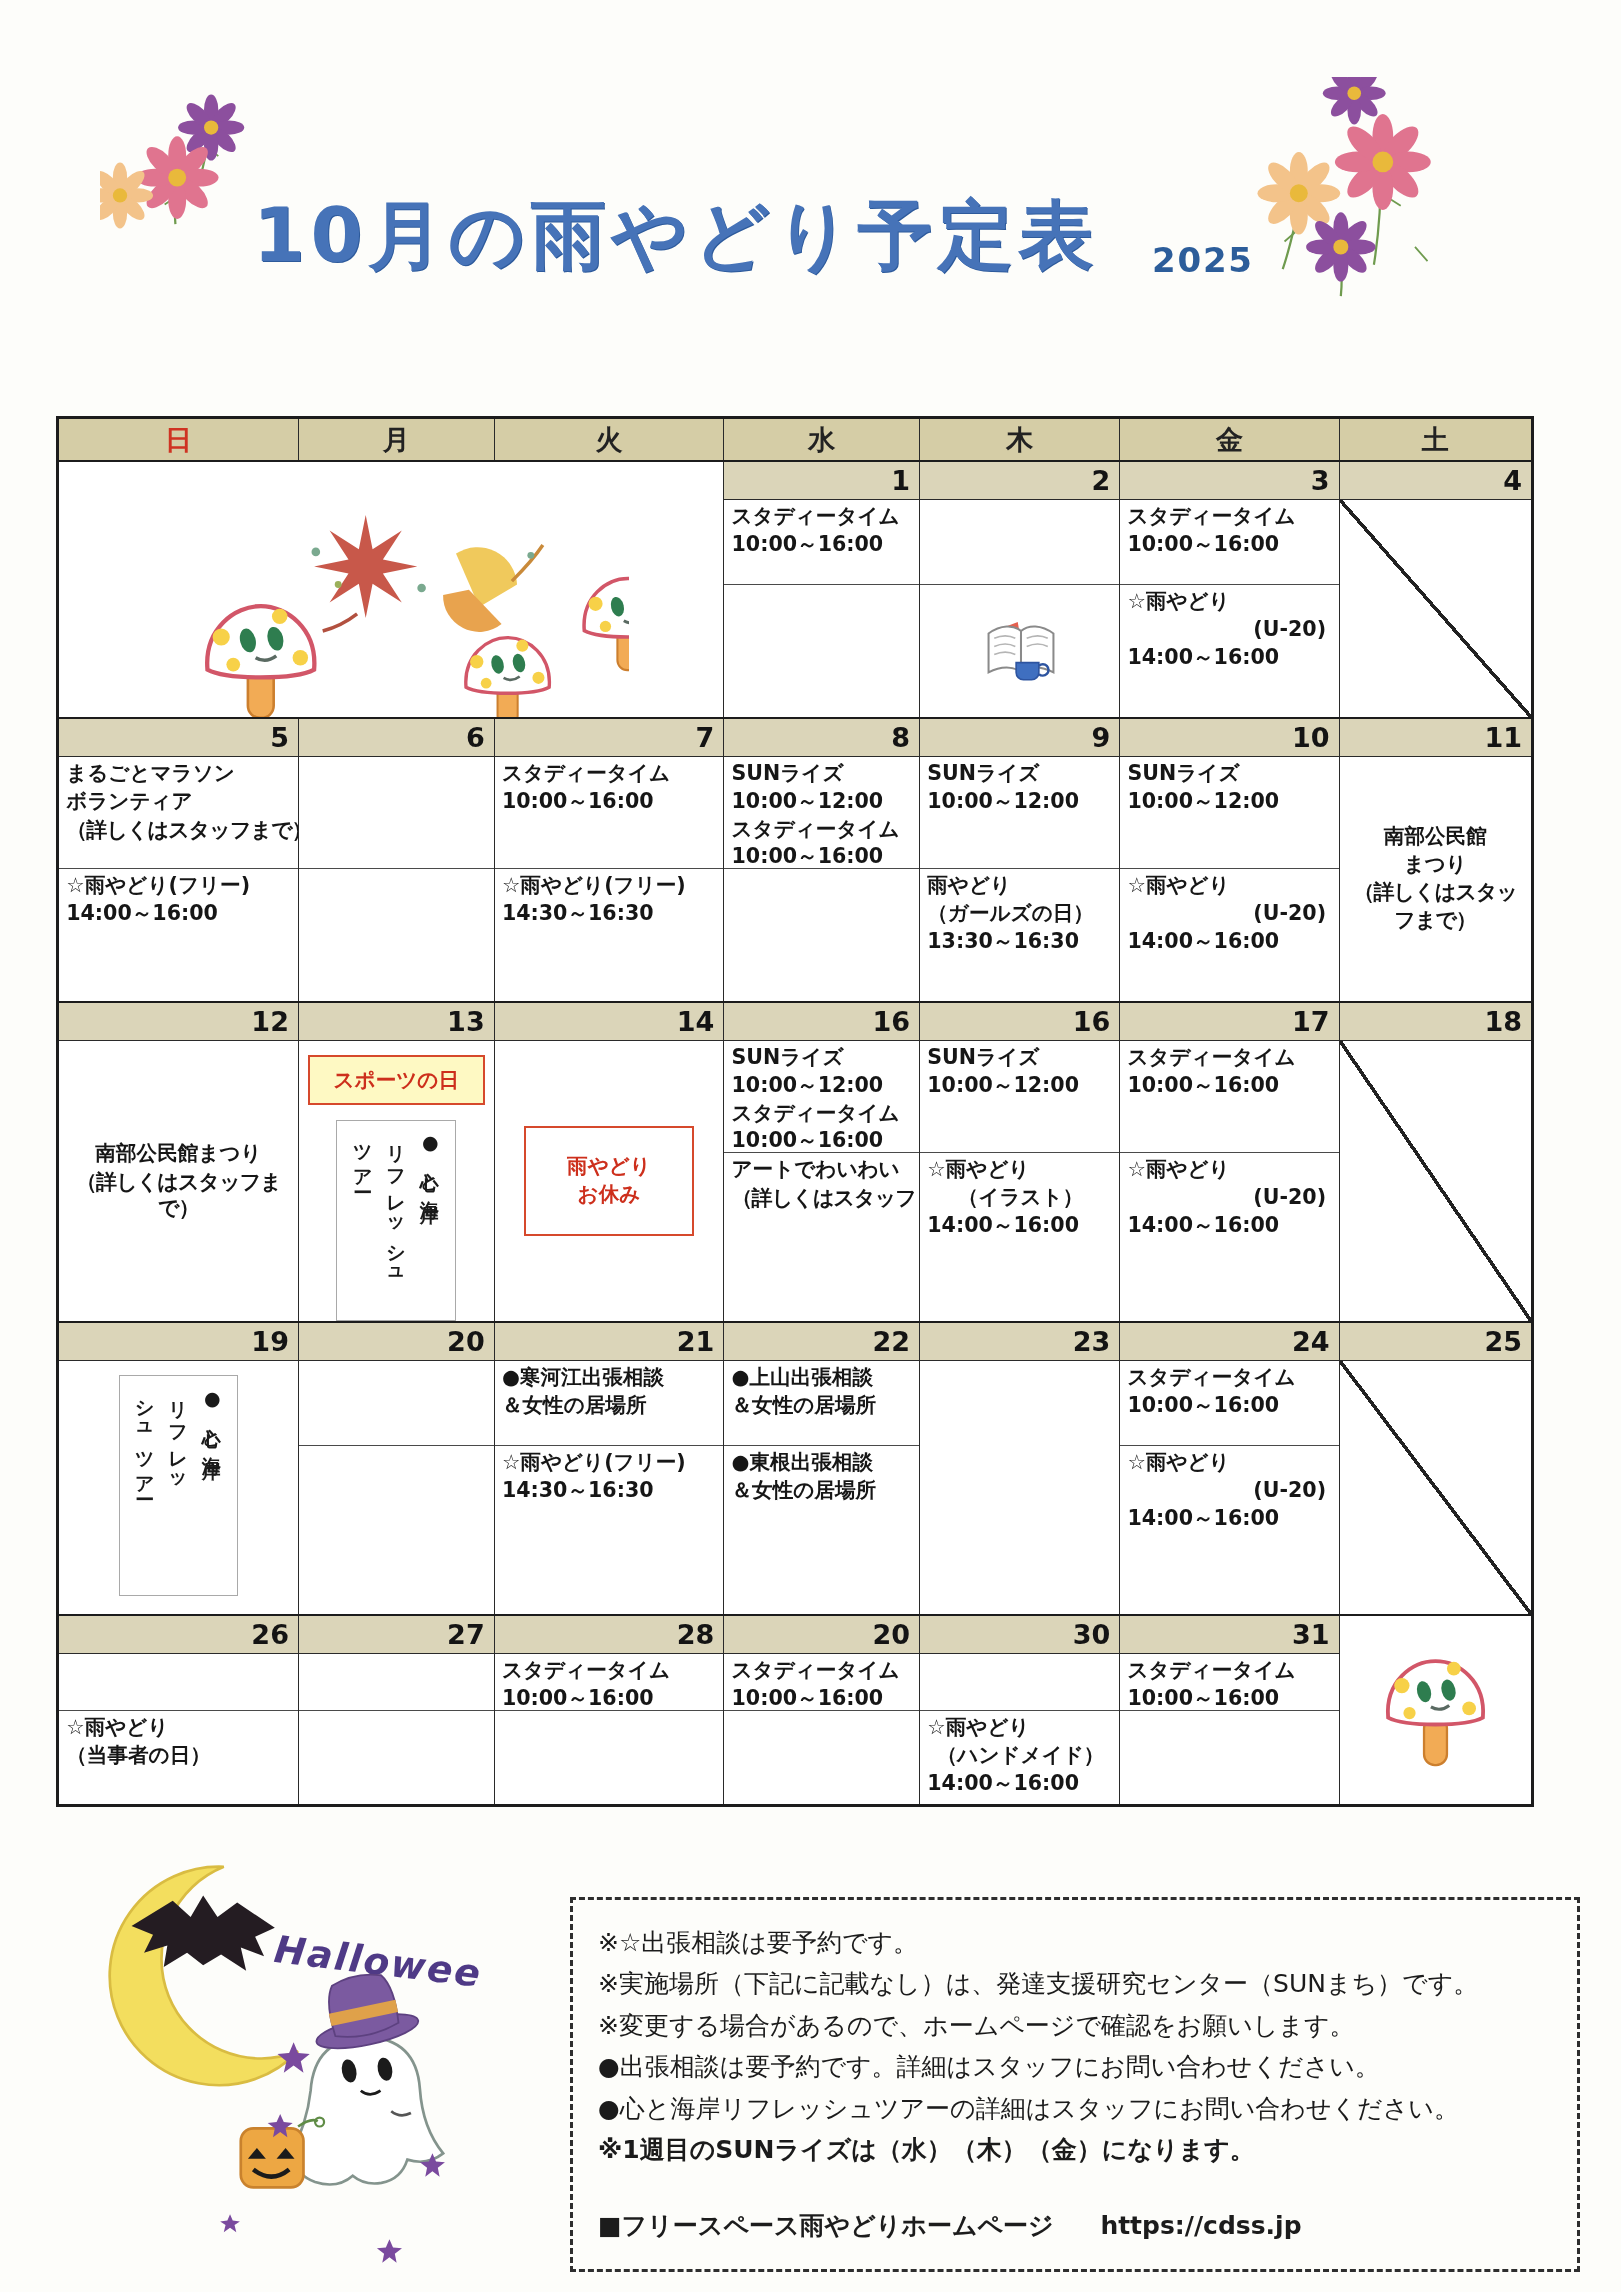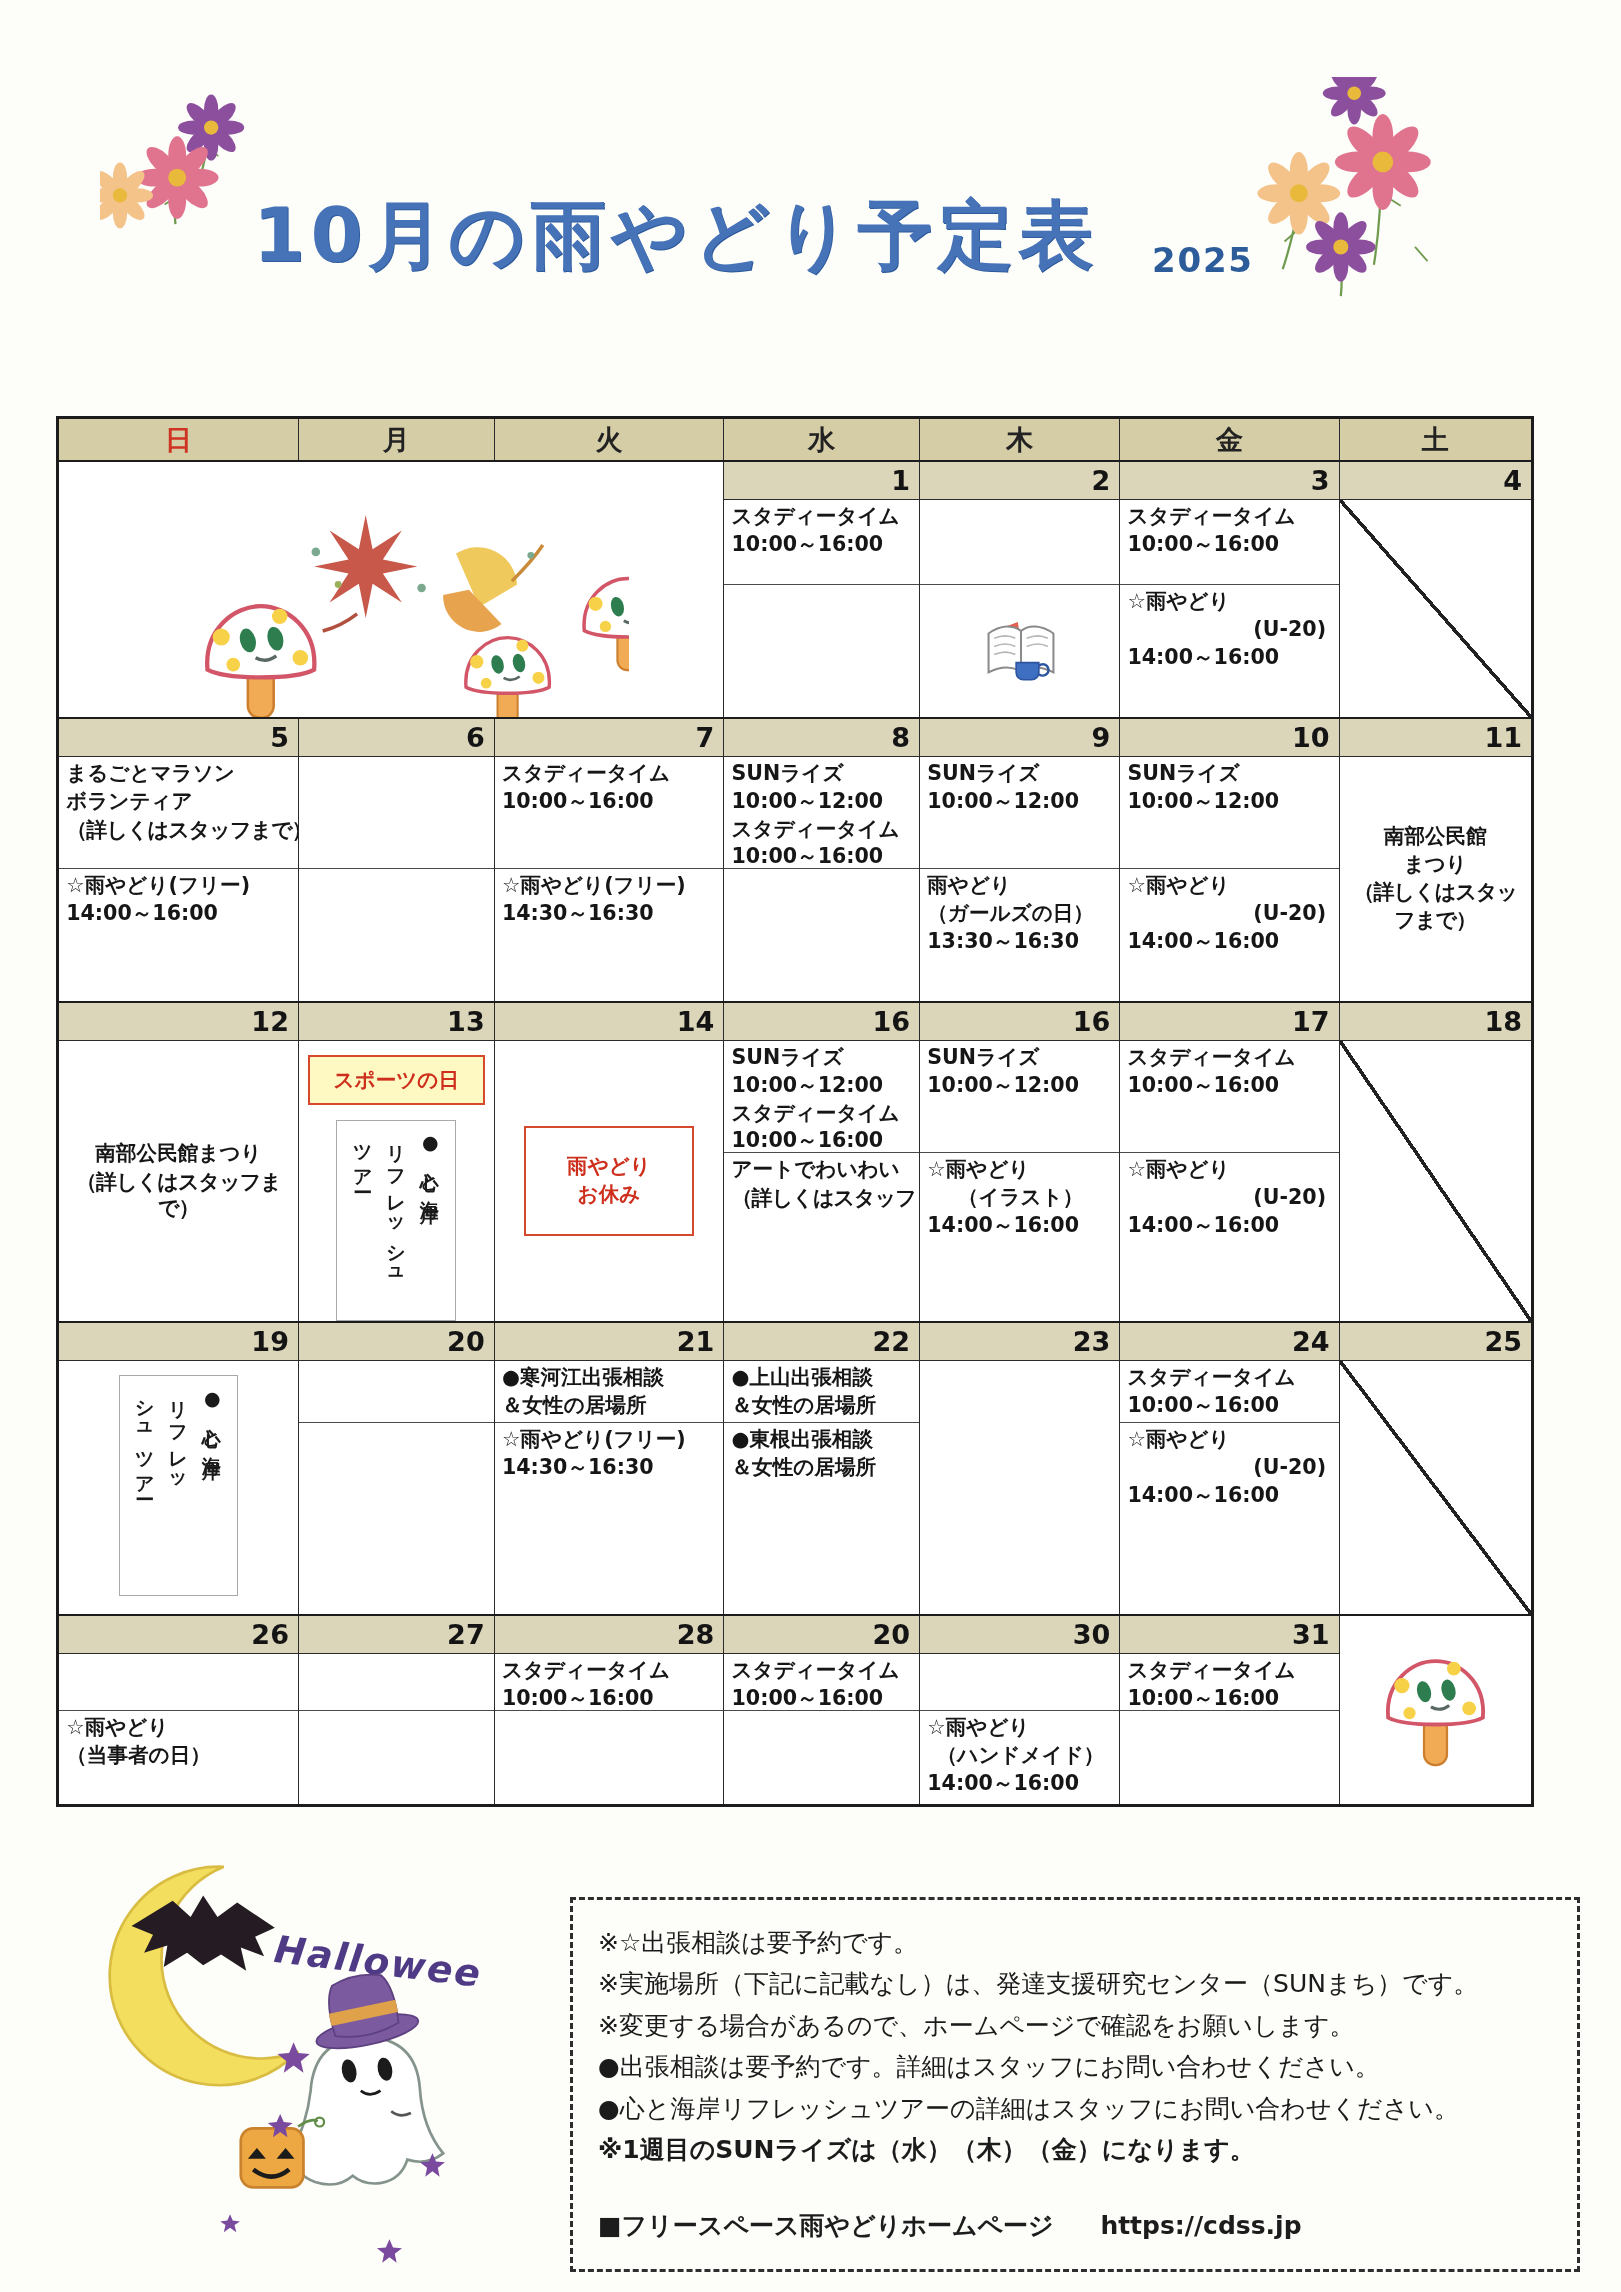--- a/index.html
+++ b/index.html
@@ -49,21 +49,21 @@
   .band{
     flex:none;height:38px;background:#dbd5b9;border-bottom:1.8px solid #2a2a2a;
     box-sizing:border-box;display:flex;align-items:center;justify-content:flex-end;
   }
   .datenum{font-size:27px;font-weight:700;padding-right:9px;color:#141414;}
   .content{flex:1;display:flex;flex-direction:column;overflow:hidden;position:relative;}
   .half{box-sizing:border-box;padding:3.6px 1.8px 1.8px 3.6px;overflow:hidden;}
   .half.top{flex:none;border-bottom:1.8px solid #4a4a4a;}
   .half.bot{flex:1;}
   .w1 .half.top{height:85px}.w2 .half.top{height:112px}.w3 .half.top{height:112px}
-  .w4 .half.top{height:62px}.w5 .half.top{height:57px}
+  .w4 .half.top{height:85px}.w5 .half.top{height:57px}
   .evline{
     font-size:20.6px;font-weight:700;line-height:1.25;color:#161616;
     padding:0.9px 3.6px;white-space:nowrap;
   }
   .evline.ar{text-align:right;padding-right:10.7px;}
   .evline.ac{text-align:center;}
   .evline.sm{font-size:21px;letter-spacing:-0.9px;}
   .content.center{justify-content:center;text-align:center;}
   .content.center .evline{white-space:normal;}
   .content.diag{

